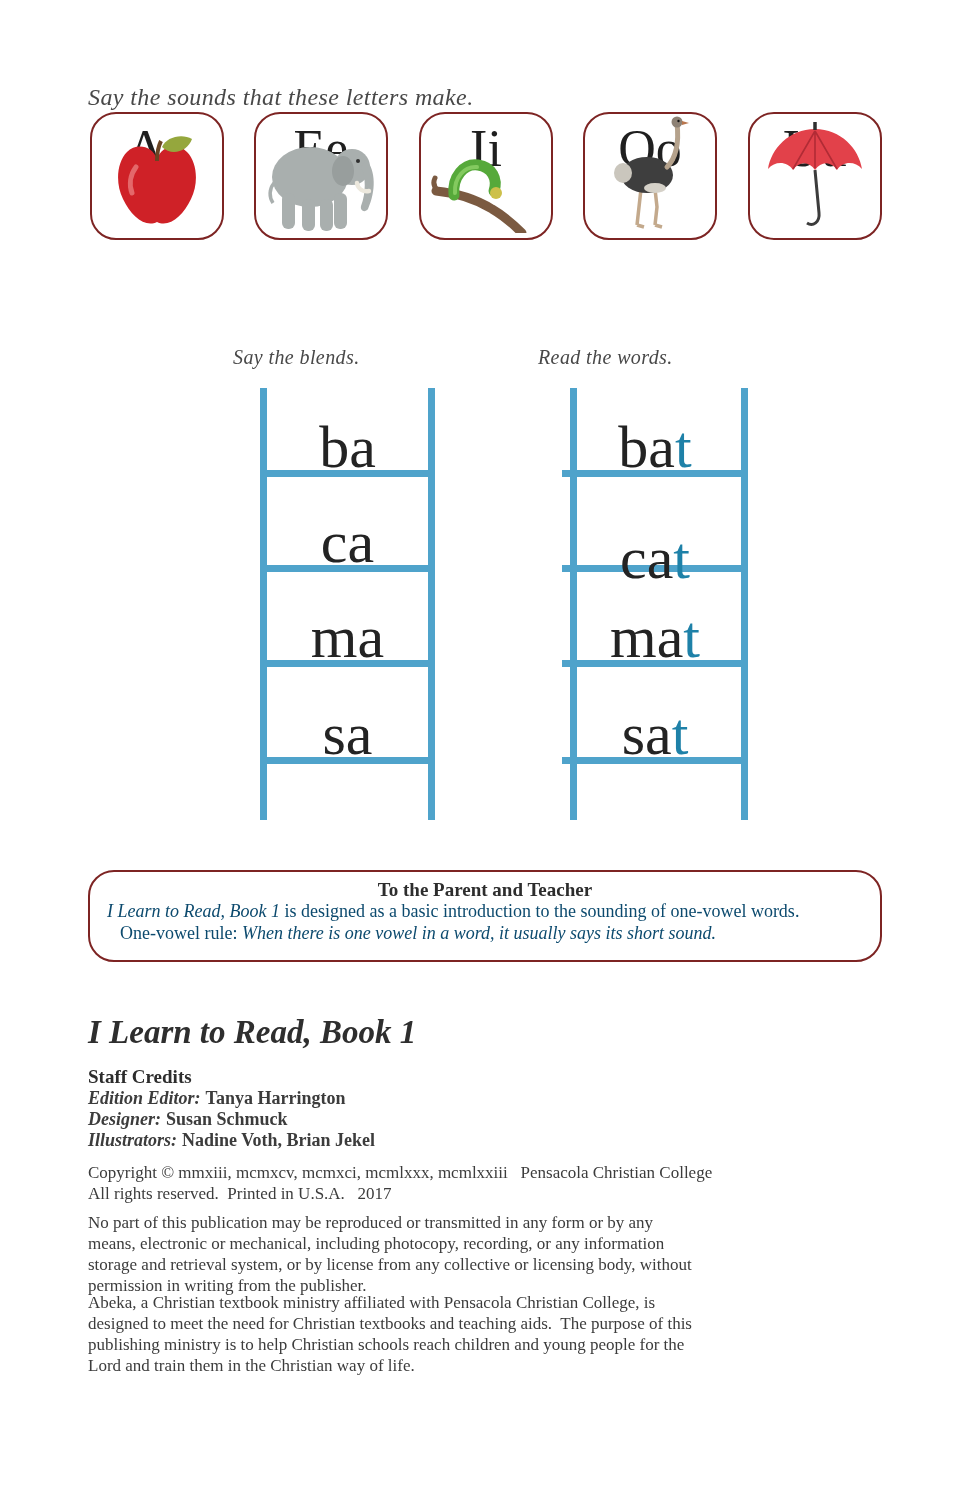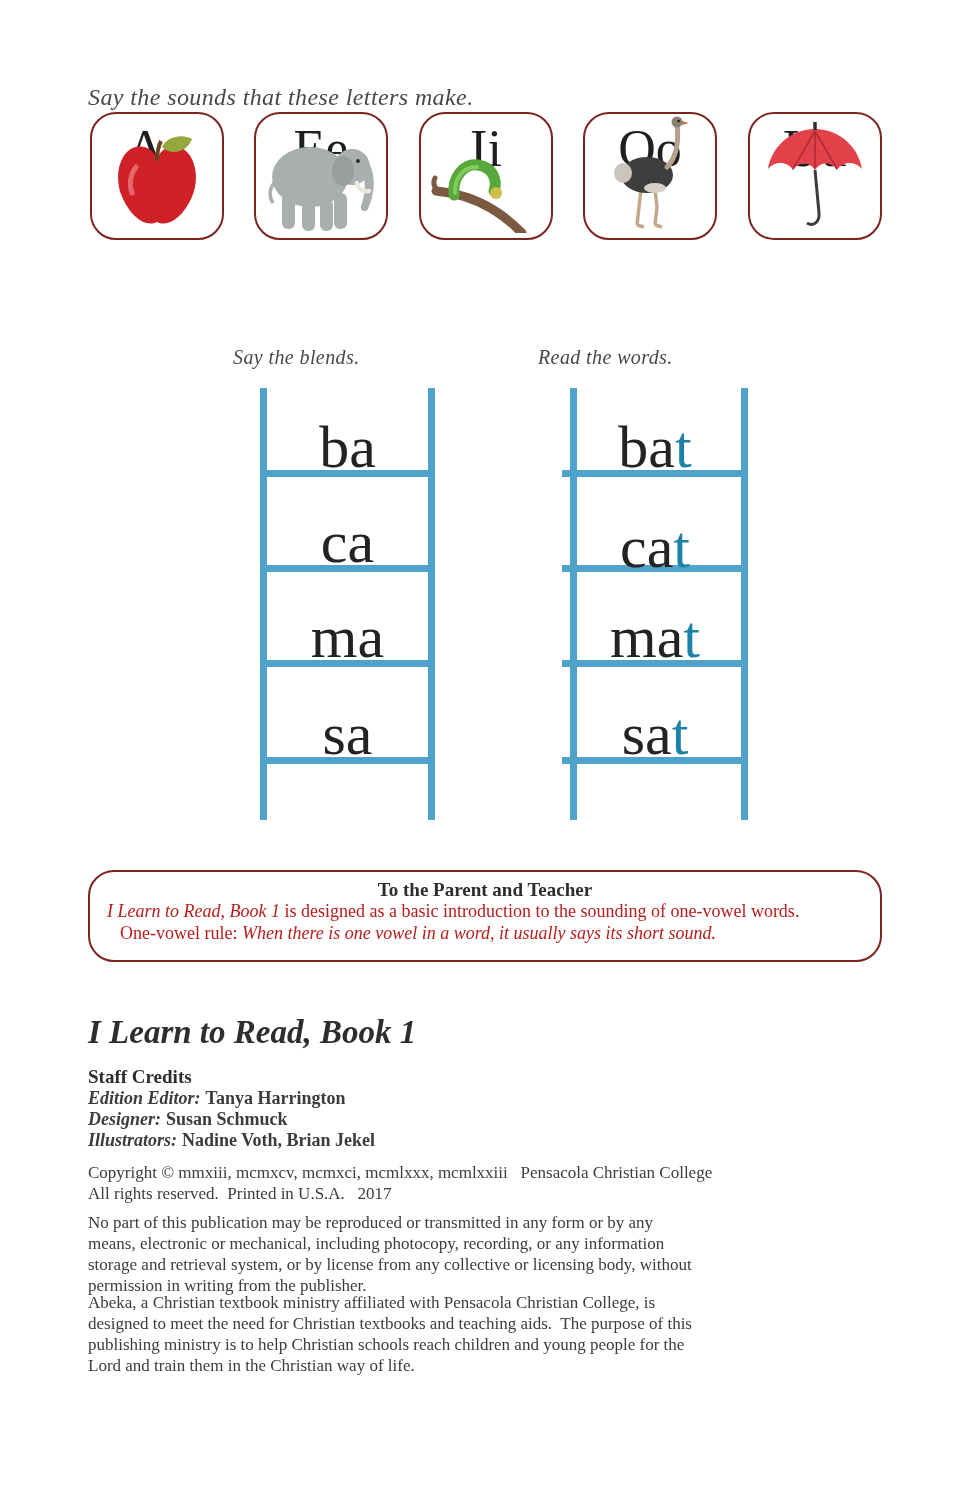--- a/index.html
+++ b/index.html
@@ -20,21 +20,21 @@
   .rail{position:absolute;top:0;bottom:0;width:7px;background:#4fa3cb;}
   .rail.right{right:0;}
   .rung{position:absolute;left:0;right:0;height:7px;background:#4fa3cb;}
   .lword{position:absolute;left:0;right:0;text-align:center;font-size:60px;line-height:60px;color:#232323;}
   .lword .t{color:#1e81a8;}
 
   
   .pbox{position:absolute;left:88px;top:870px;width:794px;height:92px;border:2.5px solid #7d2423;
         border-radius:26px;box-sizing:border-box;padding-top:6px;background:#fff;}
   .pbox-title{text-align:center;font-weight:bold;font-size:19px;color:#2d2d2d;line-height:23px;}
-  .pbox-line{font-size:18px;line-height:21.5px;color:#b91c1c;padding-left:17px;padding-right:10px;}
+  .pbox-line{font-size:18px;line-height:21.5px;color:#0c4a6e;padding-left:17px;padding-right:10px;}
   .pbox-line.l2{padding-left:30px;}
   .it{font-style:italic;}
 
   
   .booktitle{position:absolute;left:88px;top:1014px;font-style:italic;font-weight:600;
              font-size:33px;color:#2e2e2e;}
   .staff-h{position:absolute;left:88px;top:1066px;font-weight:bold;font-size:19px;color:#2d2d2d;}
   .credit{position:absolute;left:88px;font-size:18px;color:#3c3c3c;line-height:21px;font-weight:bold;}
   .credit .lbl{font-style:italic;}
   .credit .val{margin-left:5px;}
@@ -140,21 +140,21 @@
   </div>
 
   <div class="ladder" style="left:562px;width:178px;padding-left:8px;">
     <div class="rail"></div>
     <div class="rail right"></div>
     <div class="rung" style="top:82px;"></div>
     <div class="rung" style="top:177px;"></div>
     <div class="rung" style="top:272px;"></div>
     <div class="rung" style="top:369px;"></div>
     <div class="lword" style="top:29px;"><span>ba</span><span class="t">t</span></div>
-    <div class="lword" style="top:129px;"><span>ca</span><span class="t">t</span></div>
+    <div class="lword" style="top:140px;"><span>ca</span><span class="t">t</span></div>
     <div class="lword" style="top:219px;"><span>ma</span><span class="t">t</span></div>
     <div class="lword" style="top:316px;"><span>sa</span><span class="t">t</span></div>
   </div>
 
   <div class="pbox">
     <div class="pbox-title">To the Parent and Teacher</div>
     <div class="pbox-line"><span class="it">I Learn to Read, Book 1</span><span> is designed as a basic introduction to the sounding of one-vowel words.</span></div>
     <div class="pbox-line l2"><span>One-vowel rule: </span><span class="it">When there is one vowel in a word, it usually says its short sound.</span></div>
   </div>
 

